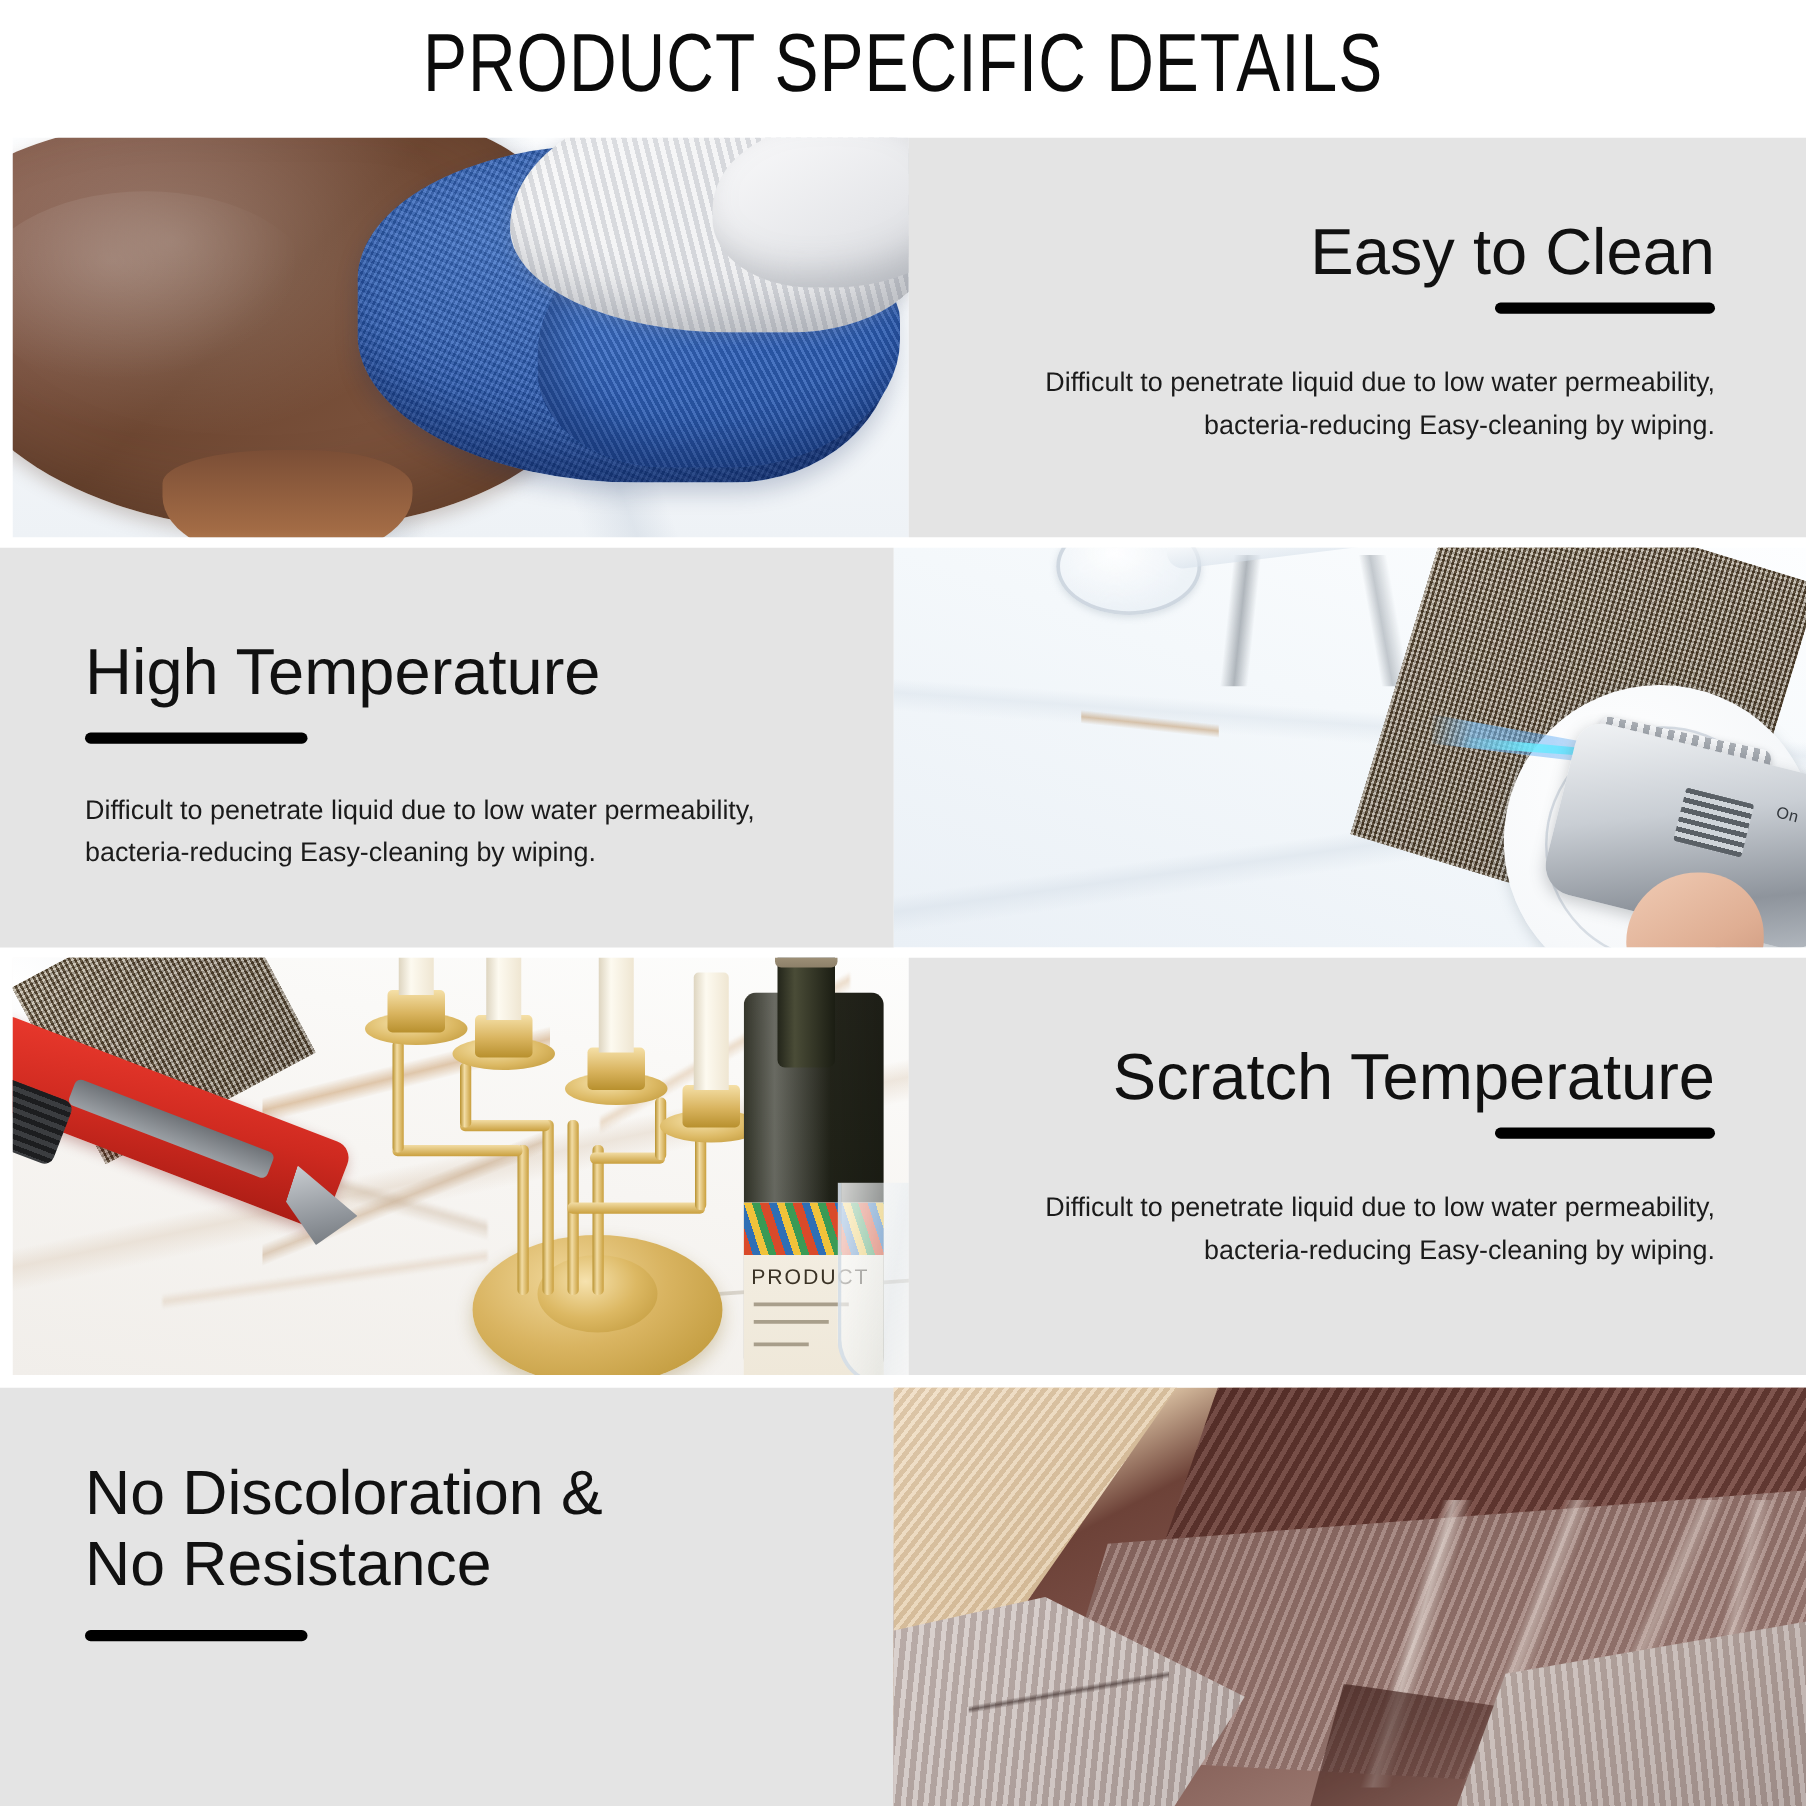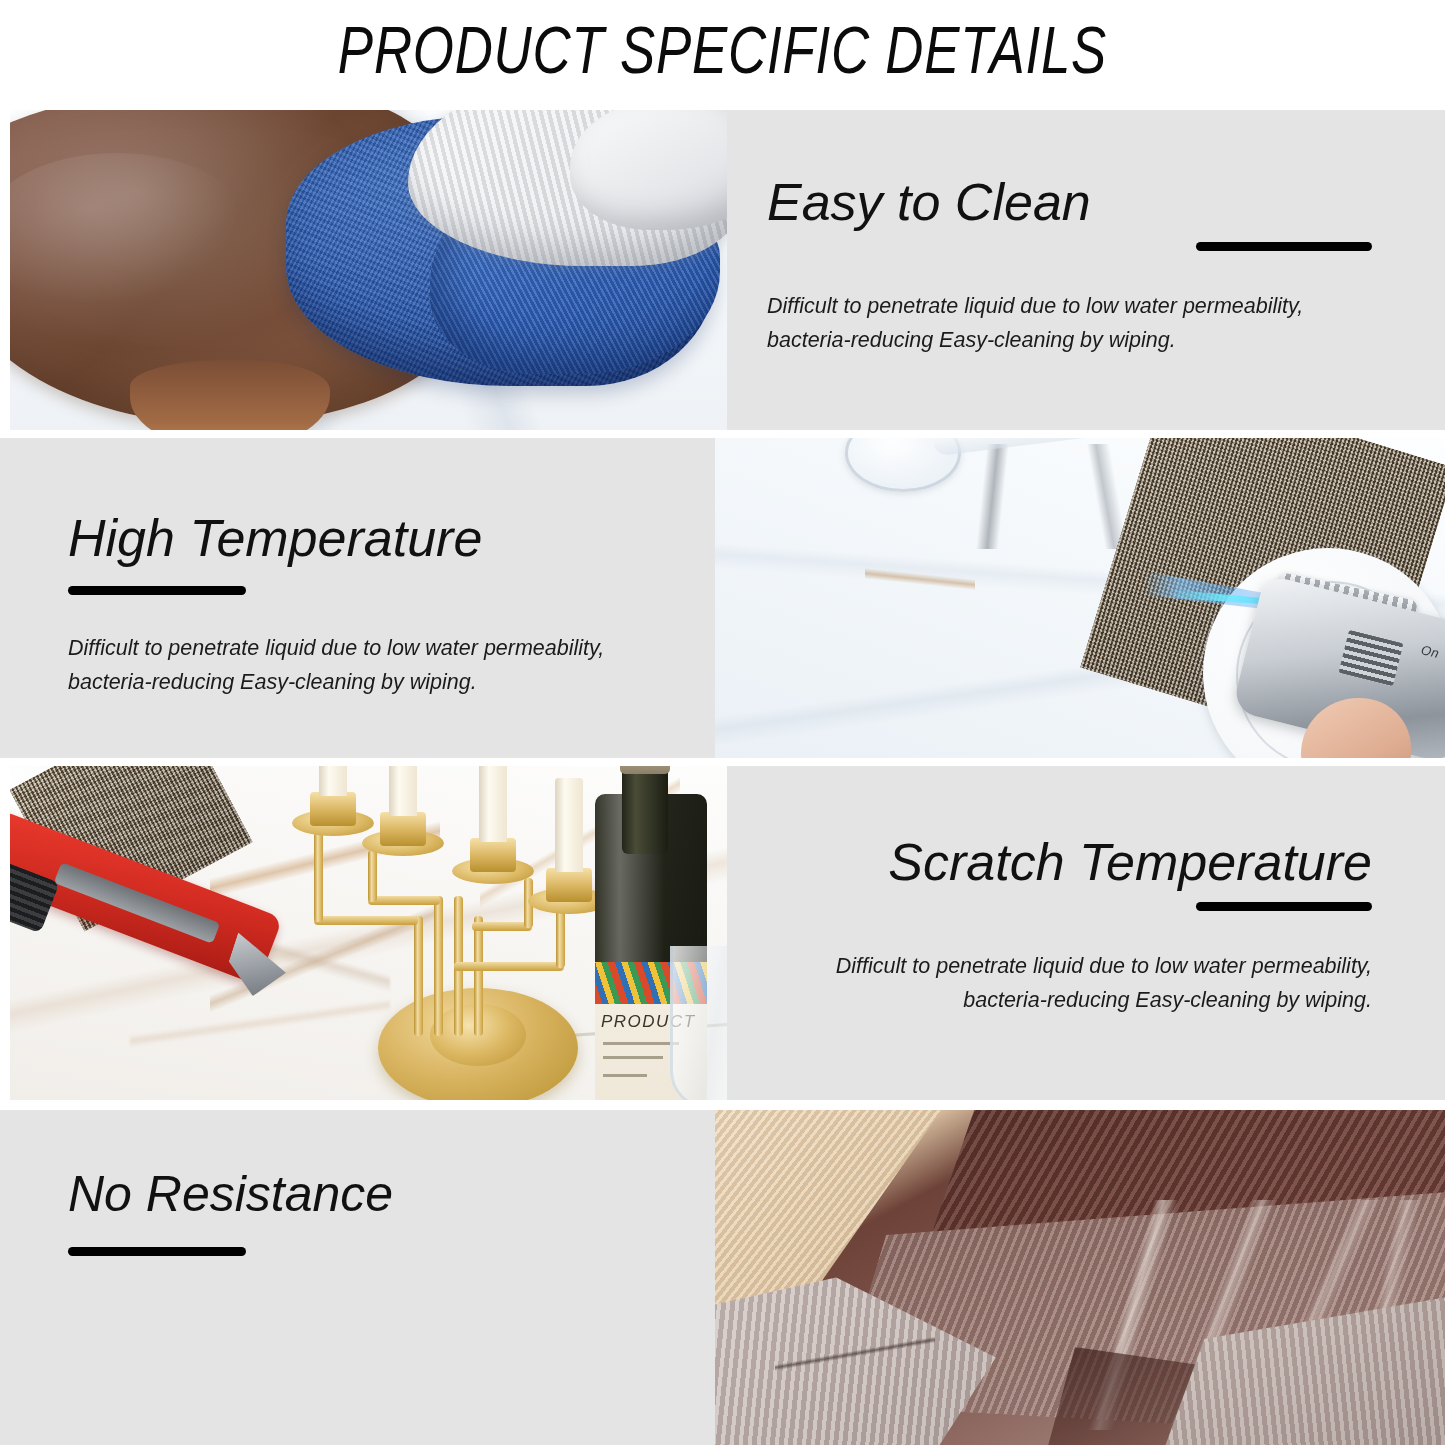--- a/index.html
+++ b/index.html
@@ -14,21 +14,20 @@
     overflow: hidden;
     font-family: "Liberation Sans", sans-serif;
     -webkit-font-smoothing: antialiased;
   }
 
   .page {
     position: relative;
     width: 1445px;
     height: 1445px;
     background: #ffffff;
-    font-style: italic;
   }
 
   
   .page-title {
     position: absolute;
     left: 0;
     top: 11px;
     width: 1445px;
     text-align: center;
     font-size: 66px;
@@ -94,21 +93,21 @@
     border-radius: 5px;
   }
   .body-text {
     font-size: 21.5px;
     line-height: 34px;
     color: #1b1b1b;
     font-weight: 400;
   }
 
   
-  .r1 .tp-inner { top: 62px; right: 73px; left: 40px; text-align: left; }
+  .r1 .tp-inner { top: 62px; right: 73px; left: 40px; text-align: right; }
   .r1 .ul-bar   { margin: 10px 0 0 auto; }
   .r1 .body-text{ margin-top: 38px; }
 
   
   .r2 .tp-inner { top: 70px; left: 68px; right: 30px; text-align: left; }
   .r2 .ul-bar   { margin: 18px 0 0 0; width: 178px; }
   .r2 .body-text{ margin-top: 36px; }
 
   
   .r3 .tp-inner { top: 66px; right: 73px; left: 40px; text-align: right; }
@@ -713,20 +712,21 @@
       </div>
     </div>
 
   </div>
 
   <div class="row r4">
 
     <div class="textpanel">
       <div class="tp-inner">
         <div class="heading two-line">
+          <div>No Discoloration &amp;</div>
           <div>No Resistance</div>
         </div>
         <div class="ul-bar"></div>
       </div>
     </div>
 
     <div class="photo ph4">
       <div class="lay-tan"></div>
       <div class="lay-dark"></div>
       <div class="lay-mid"></div>

